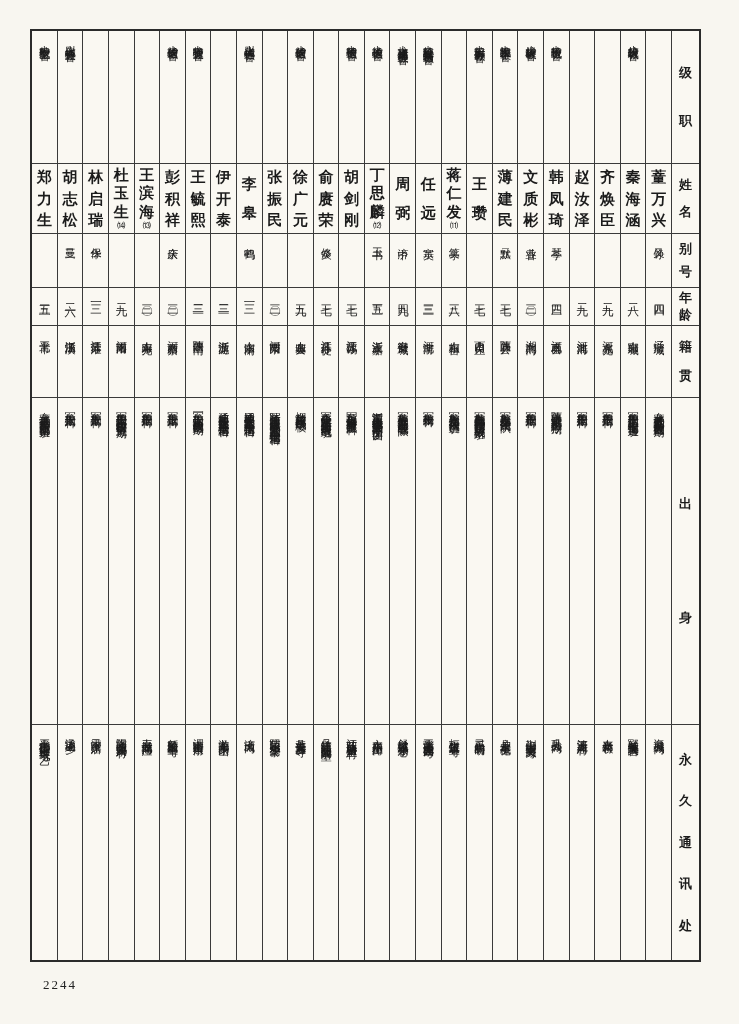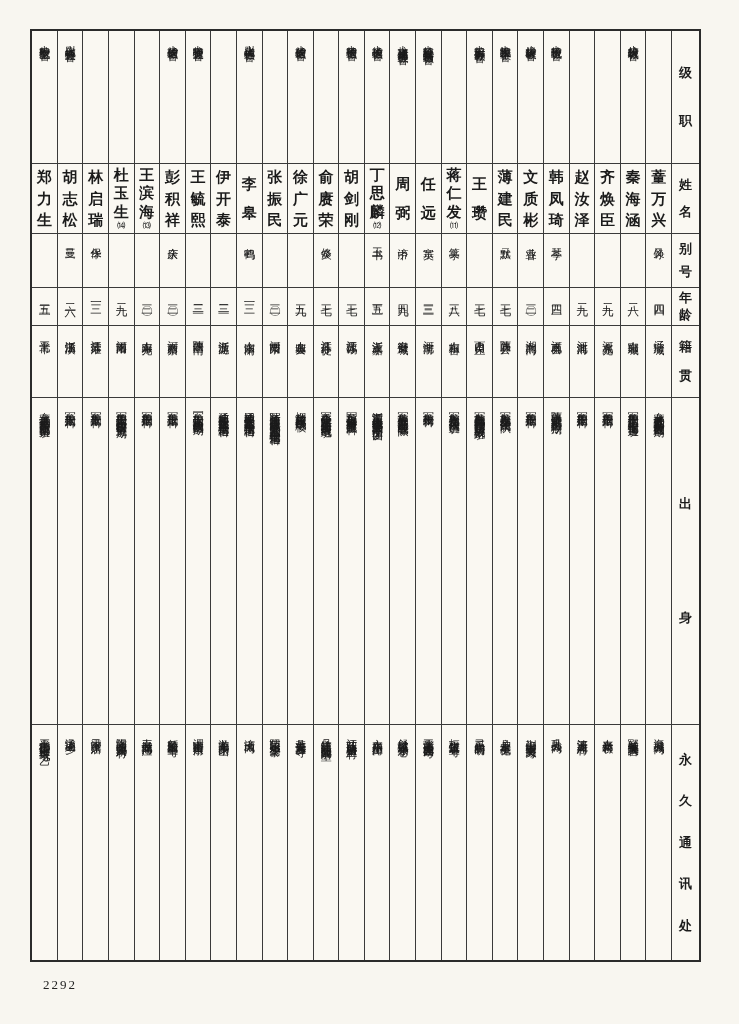--- a/index.html
+++ b/index.html
@@ -770,14 +770,14 @@
           <span class="vtext">北平市</span>
         </div>
         <div class="cell r-background" style="height: 327px;">
           <span class="vtext">东北讲武堂十期步科东北航空侦察班</span>
         </div>
         <div class="cell r-address grow">
           <span class="vtext">北平市护国寺街枪厂大坑七号(乙)</span>
         </div>
       </div>
     </div>
-  <div class="pagenum">2292</div>
+  <div class="pagenum">2244</div>
 </div>
 
 </body></html>

